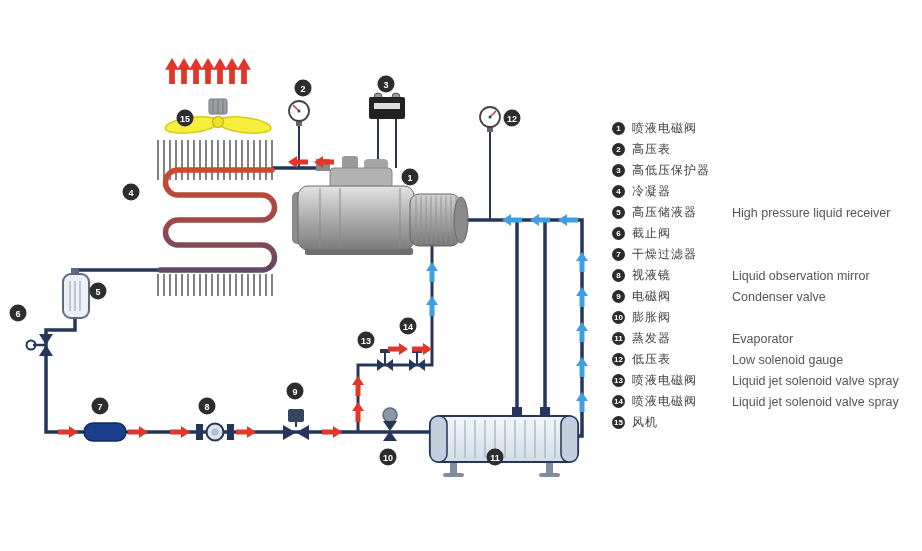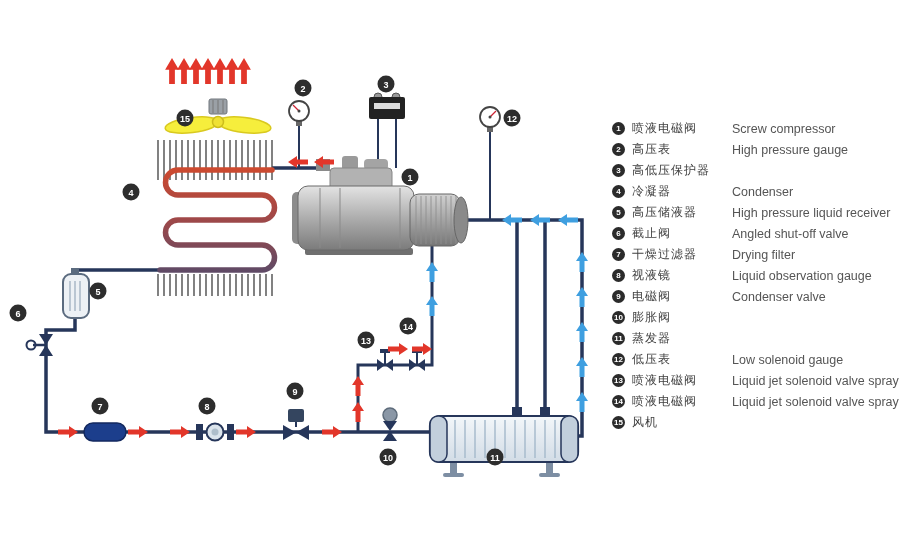--- a/index.html
+++ b/index.html
@@ -265,68 +265,64 @@
   <g class="badge">
         <circle cx="185" cy="118" r="8.5"></circle>
         <text x="185" y="121.5">15</text>
       </g>
 </svg>
 
 <div class="legend">
   <div class="legend-row">
     <span class="lg-badge">1</span>
     <span class="lg-zh">喷液电磁阀</span>
-    <span class="lg-en">Screw compressor</span>
   </div>
   <div class="legend-row">
     <span class="lg-badge">2</span>
     <span class="lg-zh">高压表</span>
-    <span class="lg-en">High pressure gauge</span>
   </div>
   <div class="legend-row">
     <span class="lg-badge">3</span>
     <span class="lg-zh">高低压保护器</span>
   </div>
   <div class="legend-row">
     <span class="lg-badge">4</span>
     <span class="lg-zh">冷凝器</span>
-    <span class="lg-en">Condenser</span>
   </div>
   <div class="legend-row">
     <span class="lg-badge">5</span>
     <span class="lg-zh">高压储液器</span>
     <span class="lg-en">High pressure liquid receiver</span>
   </div>
   <div class="legend-row">
     <span class="lg-badge">6</span>
     <span class="lg-zh">截止阀</span>
-    <span class="lg-en">Angled shut-off valve</span>
   </div>
   <div class="legend-row">
     <span class="lg-badge">7</span>
     <span class="lg-zh">干燥过滤器</span>
-    <span class="lg-en">Drying filter</span>
   </div>
   <div class="legend-row">
     <span class="lg-badge">8</span>
     <span class="lg-zh">视液镜</span>
-    <span class="lg-en">Liquid observation gauge</span>
+    <span class="lg-en">Liquid observation mirror</span>
   </div>
   <div class="legend-row">
     <span class="lg-badge">9</span>
     <span class="lg-zh">电磁阀</span>
     <span class="lg-en">Condenser valve</span>
   </div>
   <div class="legend-row">
     <span class="lg-badge">10</span>
     <span class="lg-zh">膨胀阀</span>
   </div>
   <div class="legend-row">
     <span class="lg-badge">11</span>
     <span class="lg-zh">蒸发器</span>
+    <span class="lg-en">Evaporator</span>
   </div>
   <div class="legend-row">
     <span class="lg-badge">12</span>
     <span class="lg-zh">低压表</span>
     <span class="lg-en">Low solenoid gauge</span>
   </div>
   <div class="legend-row">
     <span class="lg-badge">13</span>
     <span class="lg-zh">喷液电磁阀</span>
     <span class="lg-en">Liquid jet solenoid valve spray</span>

